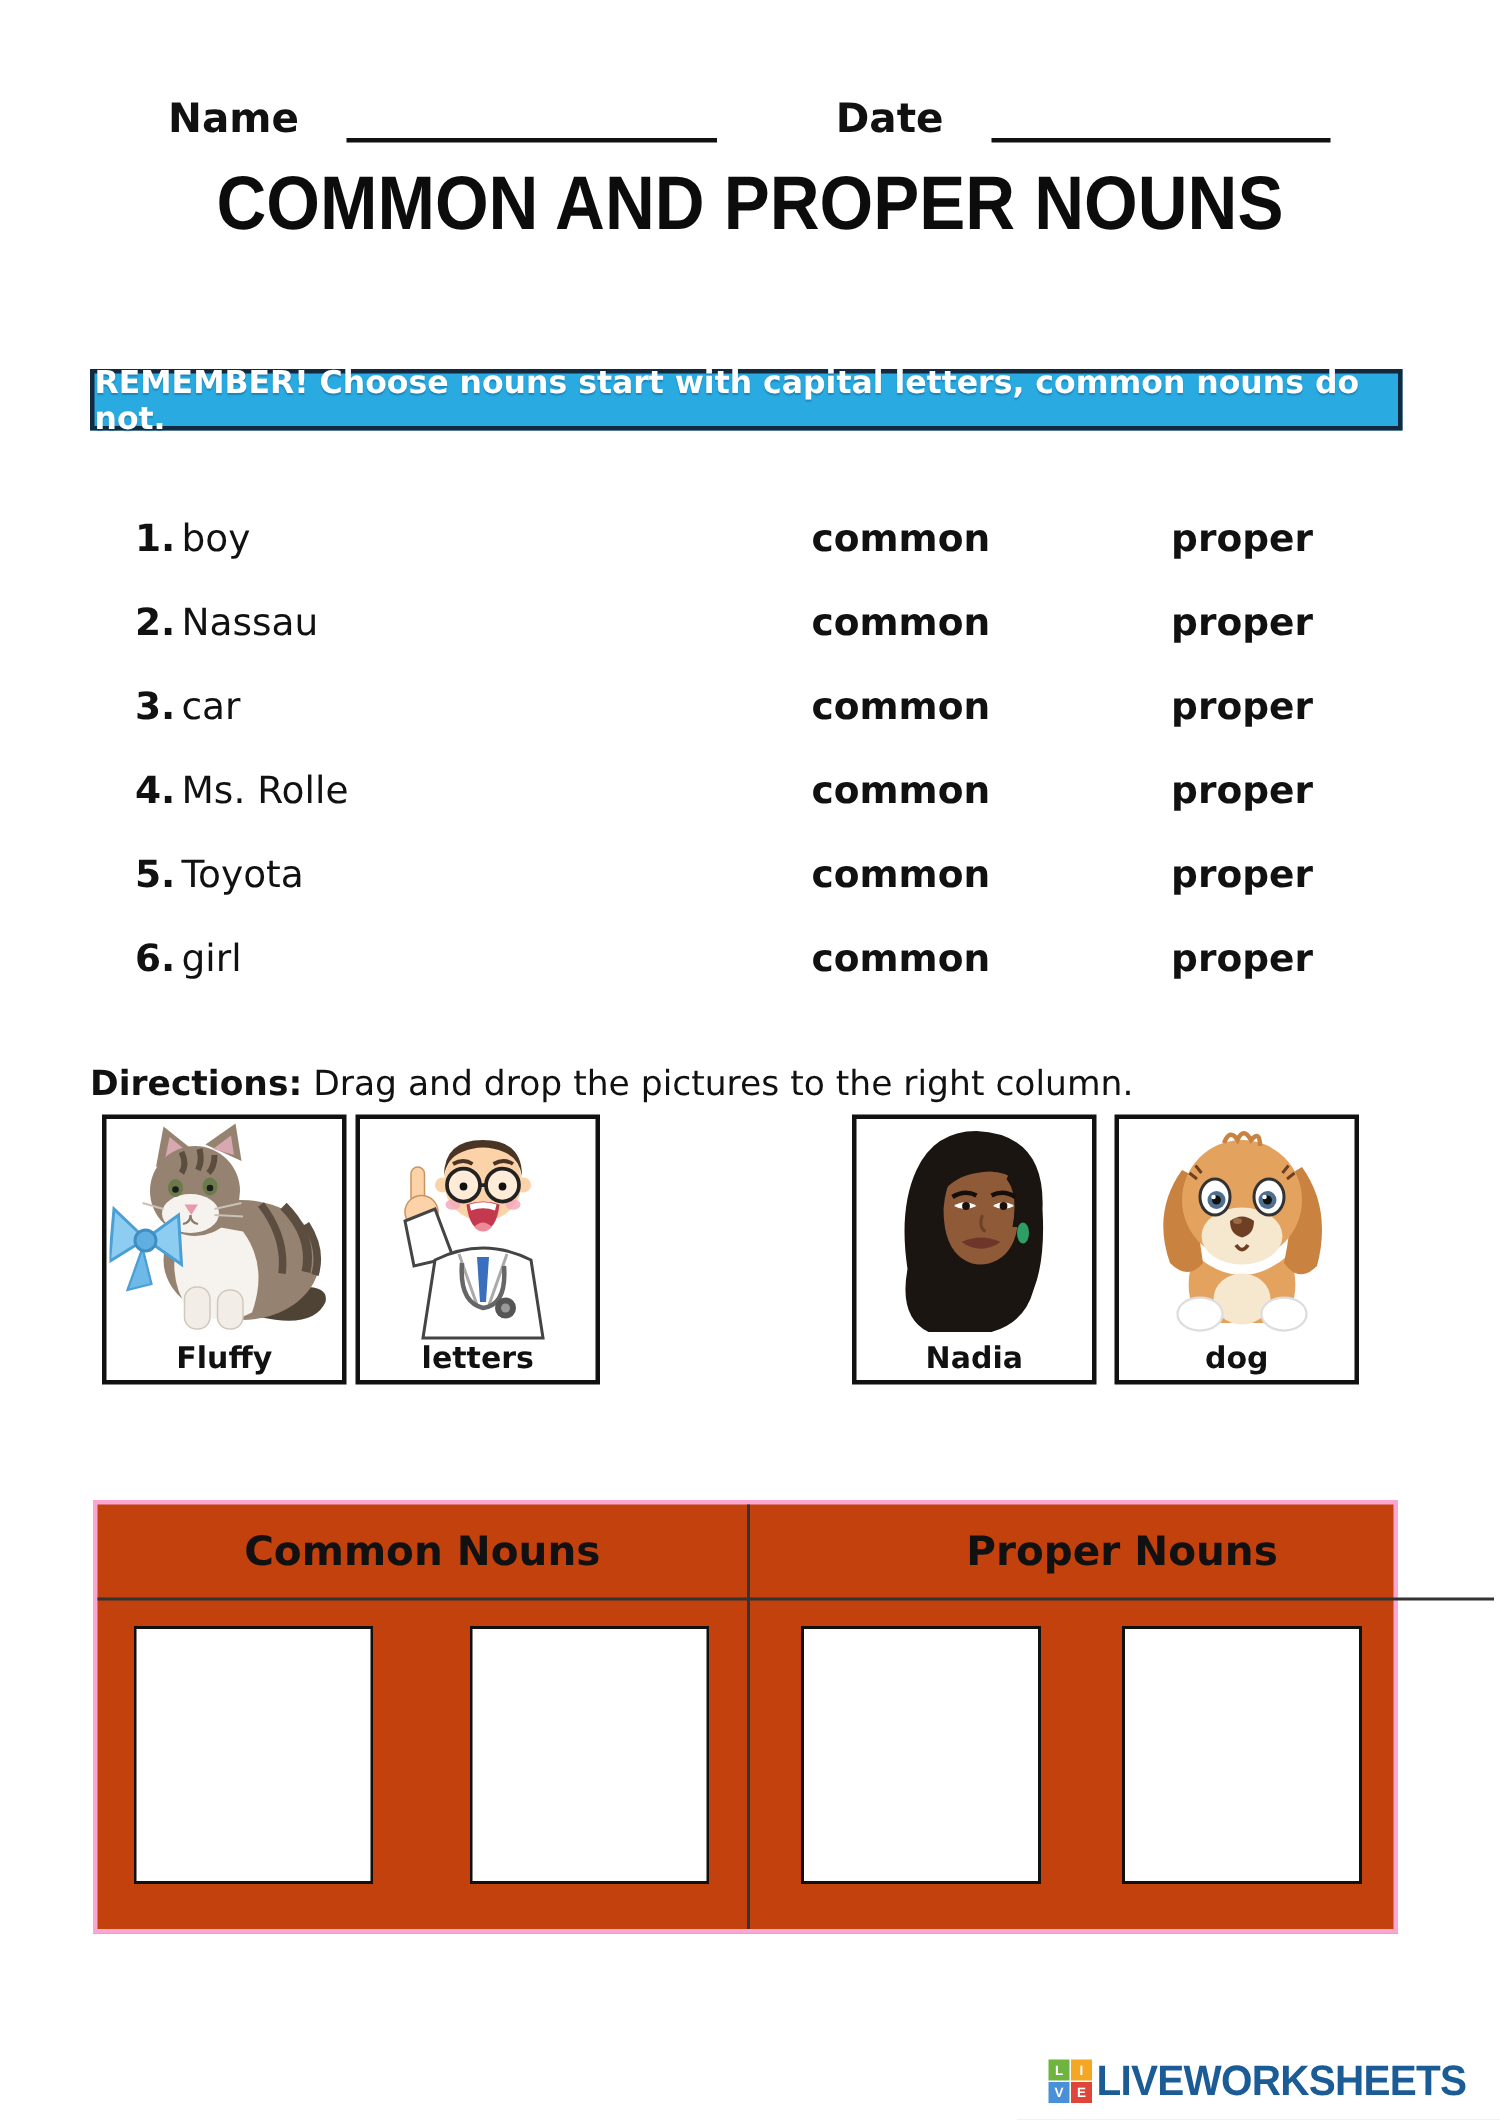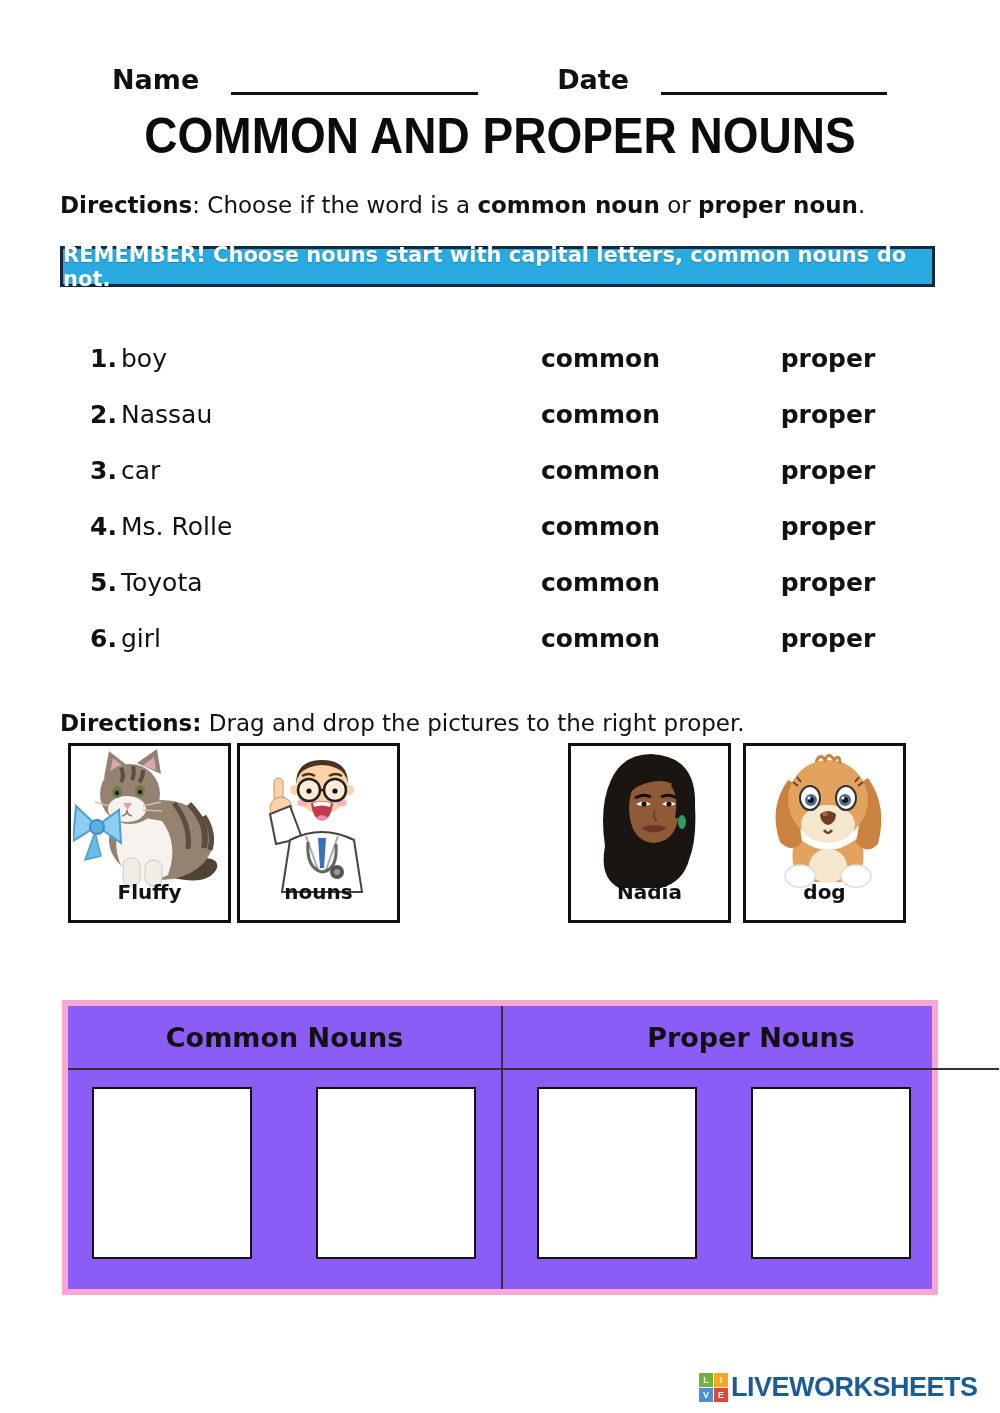--- a/index.html
+++ b/index.html
@@ -55,27 +55,27 @@
   .q-proper{position:absolute;left:778px;width:100px;text-align:center;font-weight:bold;cursor:pointer;}
 
   
   .card{
     position:absolute;top:743px;width:157px;height:174px;
     background:#fff;border:3px solid #111;
     display:flex;flex-direction:column;align-items:center;justify-content:flex-end;
     cursor:grab;
   }
   .card svg{position:absolute;top:2px;left:2px;}
-  .card-label{position:relative;font-size:20px;font-weight:bold;padding-bottom:16px;background:transparent;}
+  .card-label{position:relative;font-size:20px;font-weight:bold;padding-bottom:3px;background:transparent;}
   .card1{left:68px;} .card2{left:237px;} .card3{left:568px;} .card4{left:743px;}
 
   
   .sort-table{
     position:absolute;left:62px;top:1000px;width:864px;height:283px;
-    border:6px solid #f9a8d4;background:#8b5cf6;
+    border:3px solid #f9a8d4;background:#c2410c;
   }
   .st-divider{position:absolute;left:433px;top:0;bottom:0;width:2px;background:#333;}
   .st-header{
     position:absolute;top:0;height:62px;border-bottom:2px solid #333;
     display:flex;align-items:center;justify-content:center;
     font-size:27px;font-weight:bold;
   }
   .st-header.common{left:0;width:433px;}
   .st-header.proper{left:435px;width:496px;}
   .drop-box{
@@ -112,23 +112,20 @@
   <div class="topline">
     <span>Name</span>
     <span class="blank-line name-line"></span>
     <span class="date-gap"></span>
     <span>Date</span>
     <span class="blank-line date-line"></span>
   </div>
 
   <div class="title">COMMON AND PROPER NOUNS</div>
 
-  <div class="directions1">
-    <span class="bold">Directions</span><span>: </span><span>Choose if the word is a </span><span class="bold">common noun</span><span> or </span><span class="bold">proper noun</span><span>.</span>
-  </div>
 
   <div class="banner">
     <span>REMEMBER! Choose nouns start with capital letters, common nouns do not.</span>
   </div>
 
   <div class="quiz-row" style="top:344px;">
     <span class="q-num">1.</span>
     <span class="q-word">boy</span>
     <span class="q-common">common</span>
     <span class="q-proper">proper</span>
@@ -158,21 +155,21 @@
     <span class="q-proper">proper</span>
   </div>
   <div class="quiz-row" style="top:624px;">
     <span class="q-num">6.</span>
     <span class="q-word">girl</span>
     <span class="q-common">common</span>
     <span class="q-proper">proper</span>
   </div>
 
   <div class="directions2">
-    <span class="bold">Directions:</span><span> Drag and drop the pictures to the right proper.</span>
+    <span class="bold">Directions:</span><span> Drag and drop the pictures to the right column.</span>
   </div>
 
   <div class="card card1">
     <svg width="151" height="146" viewBox="0 0 151 146">
       <path d="M100,130 q36,8 44,-10 q2,-9 -11,-10 q-5,13 -35,8 z" fill="#4f4336"></path>
       <ellipse cx="88" cy="92" rx="52" ry="40" fill="#958271"></ellipse>
       <path d="M116,56 q20,20 15,44" stroke="#5b4d3f" stroke-width="6" fill="none"></path>
       <path d="M131,68 q11,17 6,34" stroke="#5b4d3f" stroke-width="5" fill="none"></path>
       <path d="M101,55 q17,22 14,46" stroke="#5b4d3f" stroke-width="5" fill="none"></path>
       <path d="M50,66 q-15,34 3,60 q23,11 42,1 q11,-31 -6,-54 z" fill="#f6f3ee"></path>
@@ -220,21 +217,21 @@
       <circle cx="67" cy="42" r="11" fill="#ffffff" fill-opacity="0.55" stroke="#222" stroke-width="2.5"></circle>
       <circle cx="93" cy="42" r="11" fill="#ffffff" fill-opacity="0.55" stroke="#222" stroke-width="2.5"></circle>
       <path d="M78,42 L82,42" stroke="#222" stroke-width="2.5"></path>
       <circle cx="67" cy="43" r="2.6" fill="#111"></circle>
       <circle cx="93" cy="43" r="2.6" fill="#111"></circle>
       <path d="M60,28 q7,-4 13,0 M87,28 q7,-4 13,0" stroke="#4a3424" stroke-width="2.5" fill="none"></path>
       <path d="M69,55 Q80,51 91,55 Q89,72 80,72 Q71,72 69,55 z" fill="#c4394e"></path>
       <path d="M71,55 Q80,52 89,55 L88,59 Q80,56 72,59 z" fill="#ffffff"></path>
       <path d="M74,70 Q80,64 86,70 Q83,73 80,73 Q77,73 74,70 z" fill="#f08a98"></path>
     </svg>
-    <span class="card-label">nouns</span>
+    <span class="card-label">letters</span>
   </div>
 
   <div class="card card3">
     <svg width="151" height="146" viewBox="0 0 151 146">
       <path d="M78,6 Q124,8 122,58 Q124,92 116,112 Q110,134 88,140 L46,140 Q26,130 32,98 Q26,58 38,32 Q50,6 78,6 z" fill="#1b1512"></path>
       <path d="M80,26 Q106,28 106,60 Q106,84 92,92 Q80,98 70,92 Q56,84 56,58 Q58,28 80,26 z" fill="#8f5a38"></path>
       <path d="M54,42 Q60,18 84,18 Q104,20 108,42 Q96,30 78,34 Q64,36 54,48 z" fill="#1b1512"></path>
       <path d="M100,34 Q110,44 108,70 L102,70 Q106,48 98,38 z" fill="#1b1512"></path>
       <path d="M62,50 q8,-5 16,-1 M88,49 q8,-4 16,1" stroke="#140f0c" stroke-width="3" fill="none"></path>
       <path d="M63,56 Q70,51 78,56 Q70,60 63,56 z" fill="#fff"></path>

